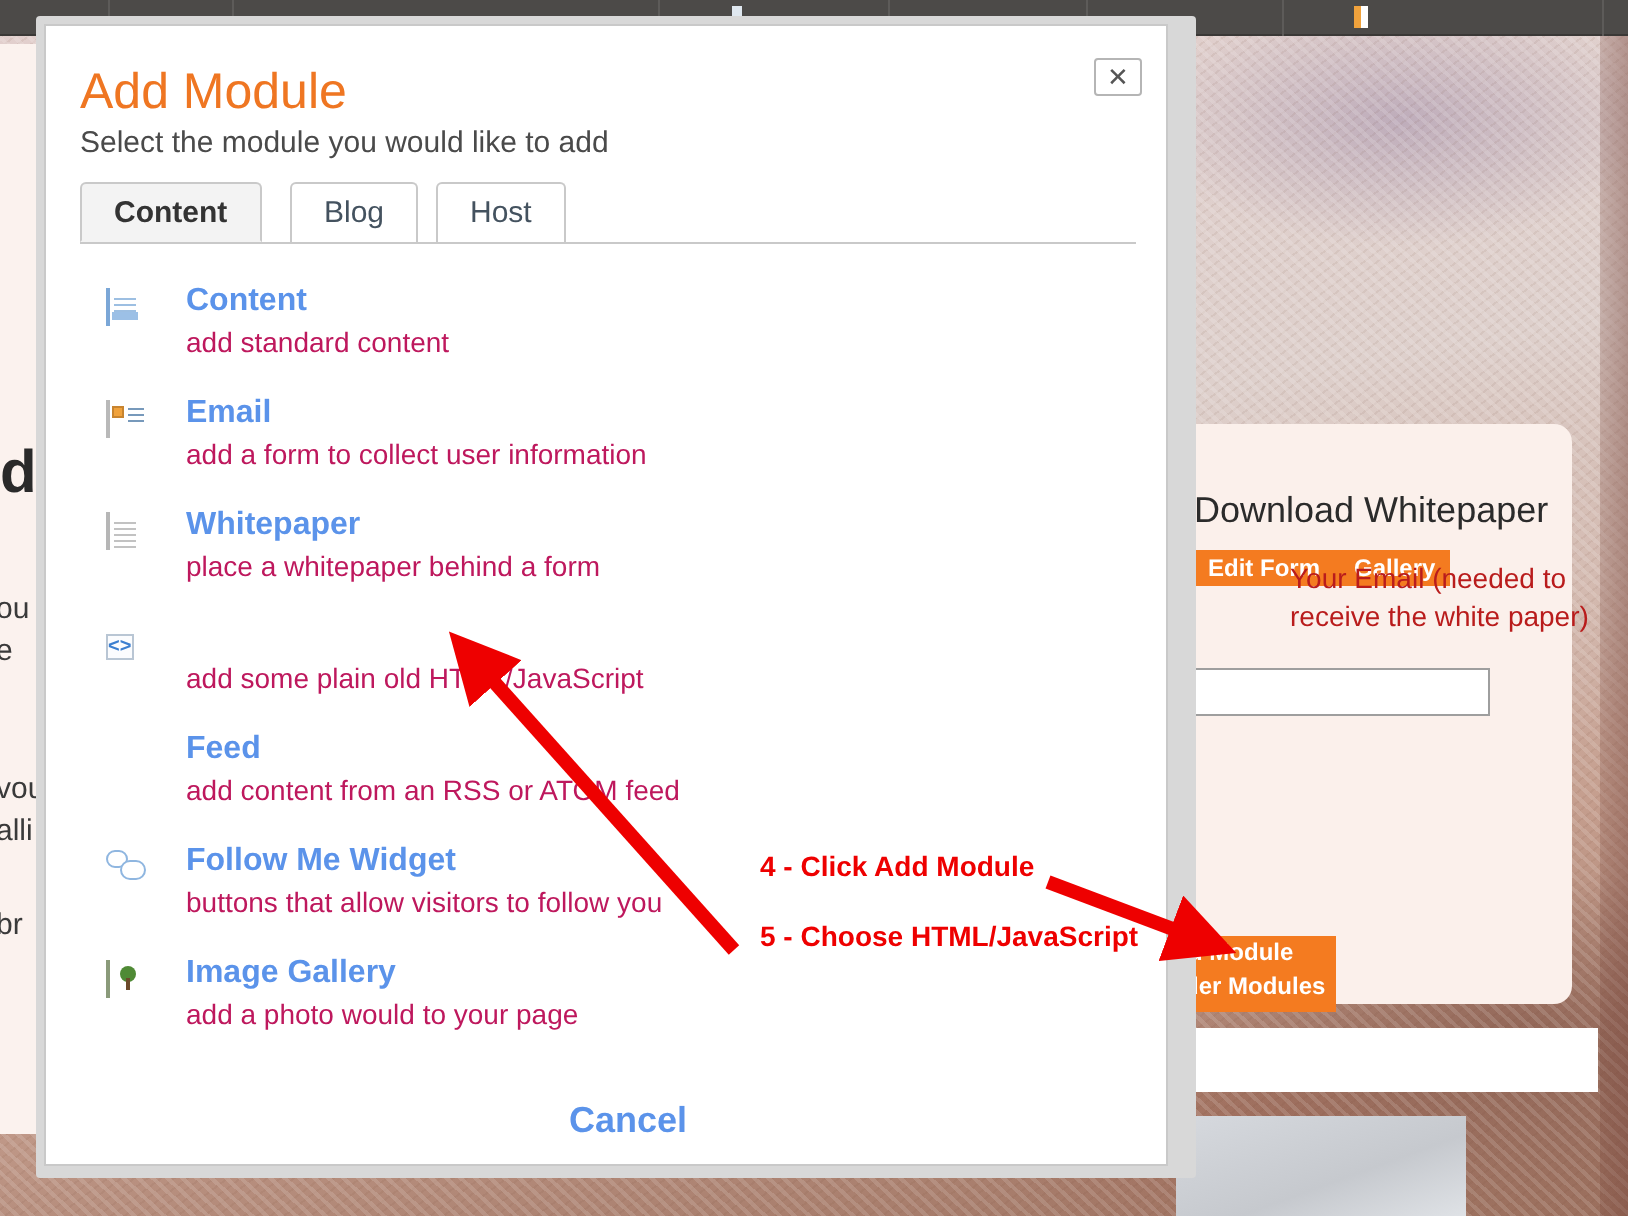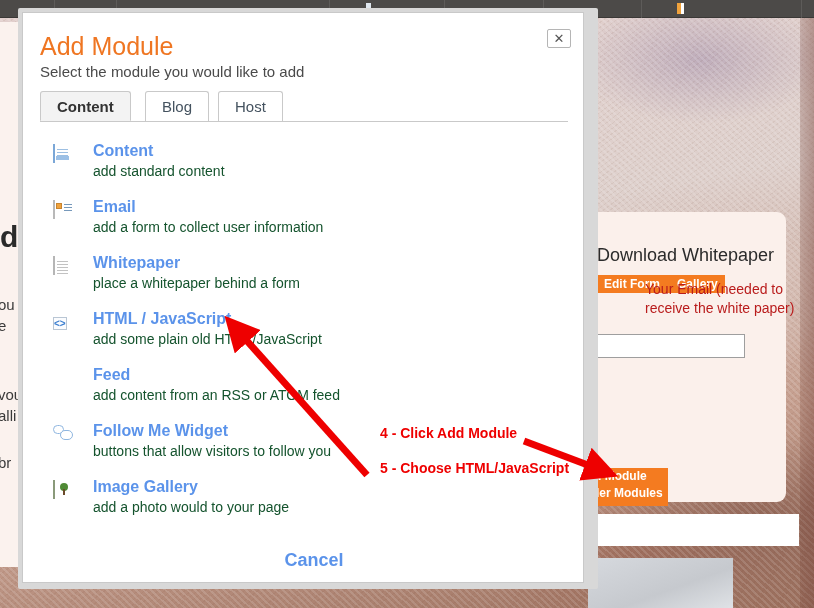--- a/index.html
+++ b/index.html
@@ -152,21 +152,21 @@
   
   #module-list{ position:absolute; left:30px; top:128px; width:500px; }
   .module-row{ position:relative; height:56px; cursor:pointer; }
   .mod-icon{ position:absolute; left:0; top:4px; width:22px; height:22px; }
   .mod-title{
     position:absolute; left:40px; top:0;
     font:bold 16px/20px "Liberation Sans", sans-serif; color:#5b93ea;
   }
   .mod-desc{
     position:absolute; left:40px; top:21px;
-    font:14px/18px "Liberation Sans", sans-serif; color:#14532d;
+    font:14px/18px "Liberation Sans", sans-serif; color:#be185d;
   }
 
   
   .ic-page{ border:1px solid #7ba7d7; background:#fbfdff; position:relative; width:17px; height:21px; }
   .ic-page::before{ content:""; position:absolute; left:3px; top:4px; width:11px; height:1px; background:#9dbfe2;
       box-shadow:0 3px 0 #9dbfe2, 0 6px 0 #9dbfe2; }
   .ic-page::after{ content:""; position:absolute; left:2px; bottom:2px; width:13px; height:4px; background:#9cc0e6; }
 
   .ic-form{ width:20px; height:16px; border:1px solid #b9b9b9; background:#fdfdfd; position:relative; }
   .ic-form .sq{ position:absolute; left:2px; top:2px; width:6px; height:6px; background:#f0a23c; border:1px solid #c8842f; }
@@ -292,21 +292,20 @@
     </div>
 
     <div class="module-row">
       <span class="mod-icon"><span class="ic-wp"></span></span>
       <span class="mod-title">Whitepaper</span>
       <span class="mod-desc">place a whitepaper behind a form</span>
     </div>
 
     <div class="module-row">
       <span class="mod-icon"><span class="ic-code">&lt;&gt;</span></span>
-      <span class="mod-title">HTML / JavaScript</span>
       <span class="mod-desc">add some plain old HTML/JavaScript</span>
     </div>
 
     <div class="module-row">
       <span class="mod-icon"><span class="ic-rss"></span></span>
       <span class="mod-title">Feed</span>
       <span class="mod-desc">add content from an RSS or ATOM feed</span>
     </div>
 
     <div class="module-row">

